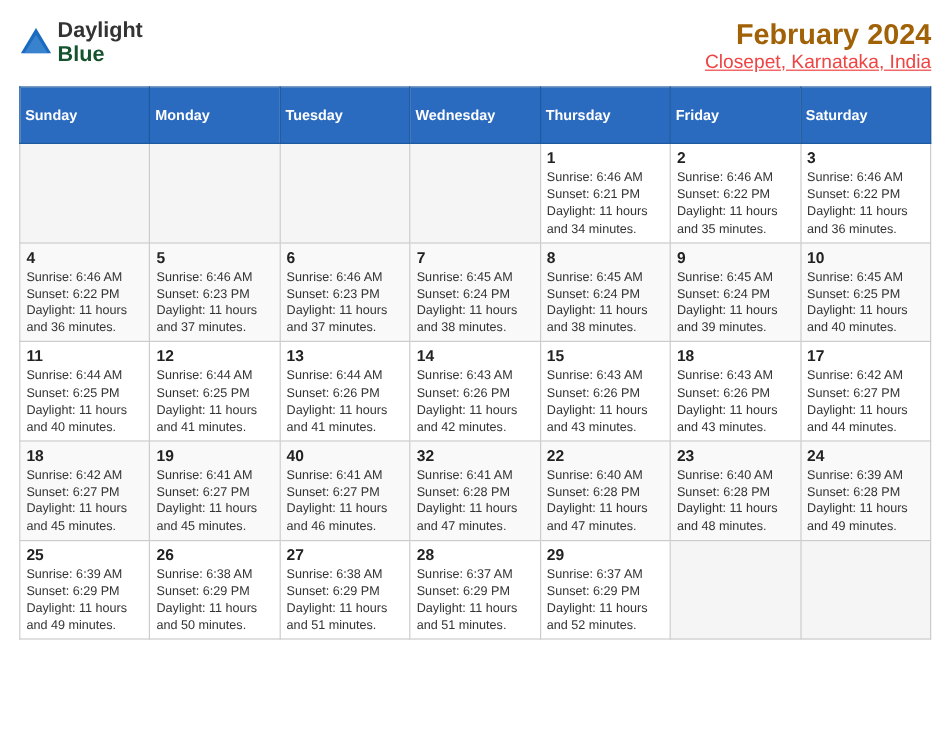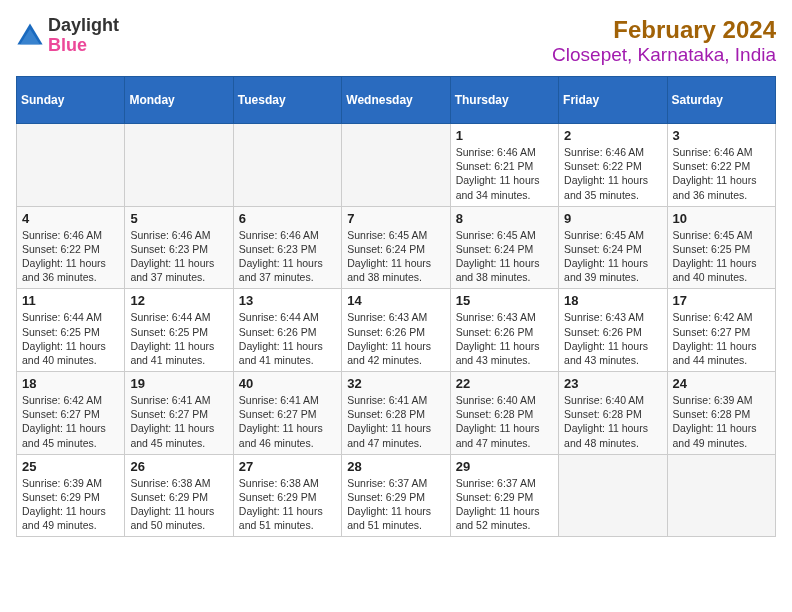--- a/index.html
+++ b/index.html
@@ -20,37 +20,38 @@
       display: flex;
       align-items: center;
       gap: 4px;
     }
     .logo-text {
       font-size: 18px;
       font-weight: bold;
       line-height: 1.1;
     }
     .logo-text .general { color: #333; }
-    .logo-text .blue { color: #ec4899; }
+    .logo-text .blue { color: #14532d; }
     .logo-icon {
       width: 28px;
       height: 28px;
     }
     .title-area {
       text-align: right;
     }
     .title-area h1 {
       font-size: 24px;
       font-weight: bold;
       color: #a16207;
     }
     .title-area h2 {
-      font-size: 19px;
-      color: #a21caf;
+      font-size: 16px;
+      color: #ef4444;
       font-weight: normal;
+      text-decoration: underline;
     }
     table {
       width: 100%;
       border-collapse: collapse;
       font-size: 11px;
     }
     thead th {
       background-color: #2a6bbf;
       color: #fff;
       padding: 16px 4px;

